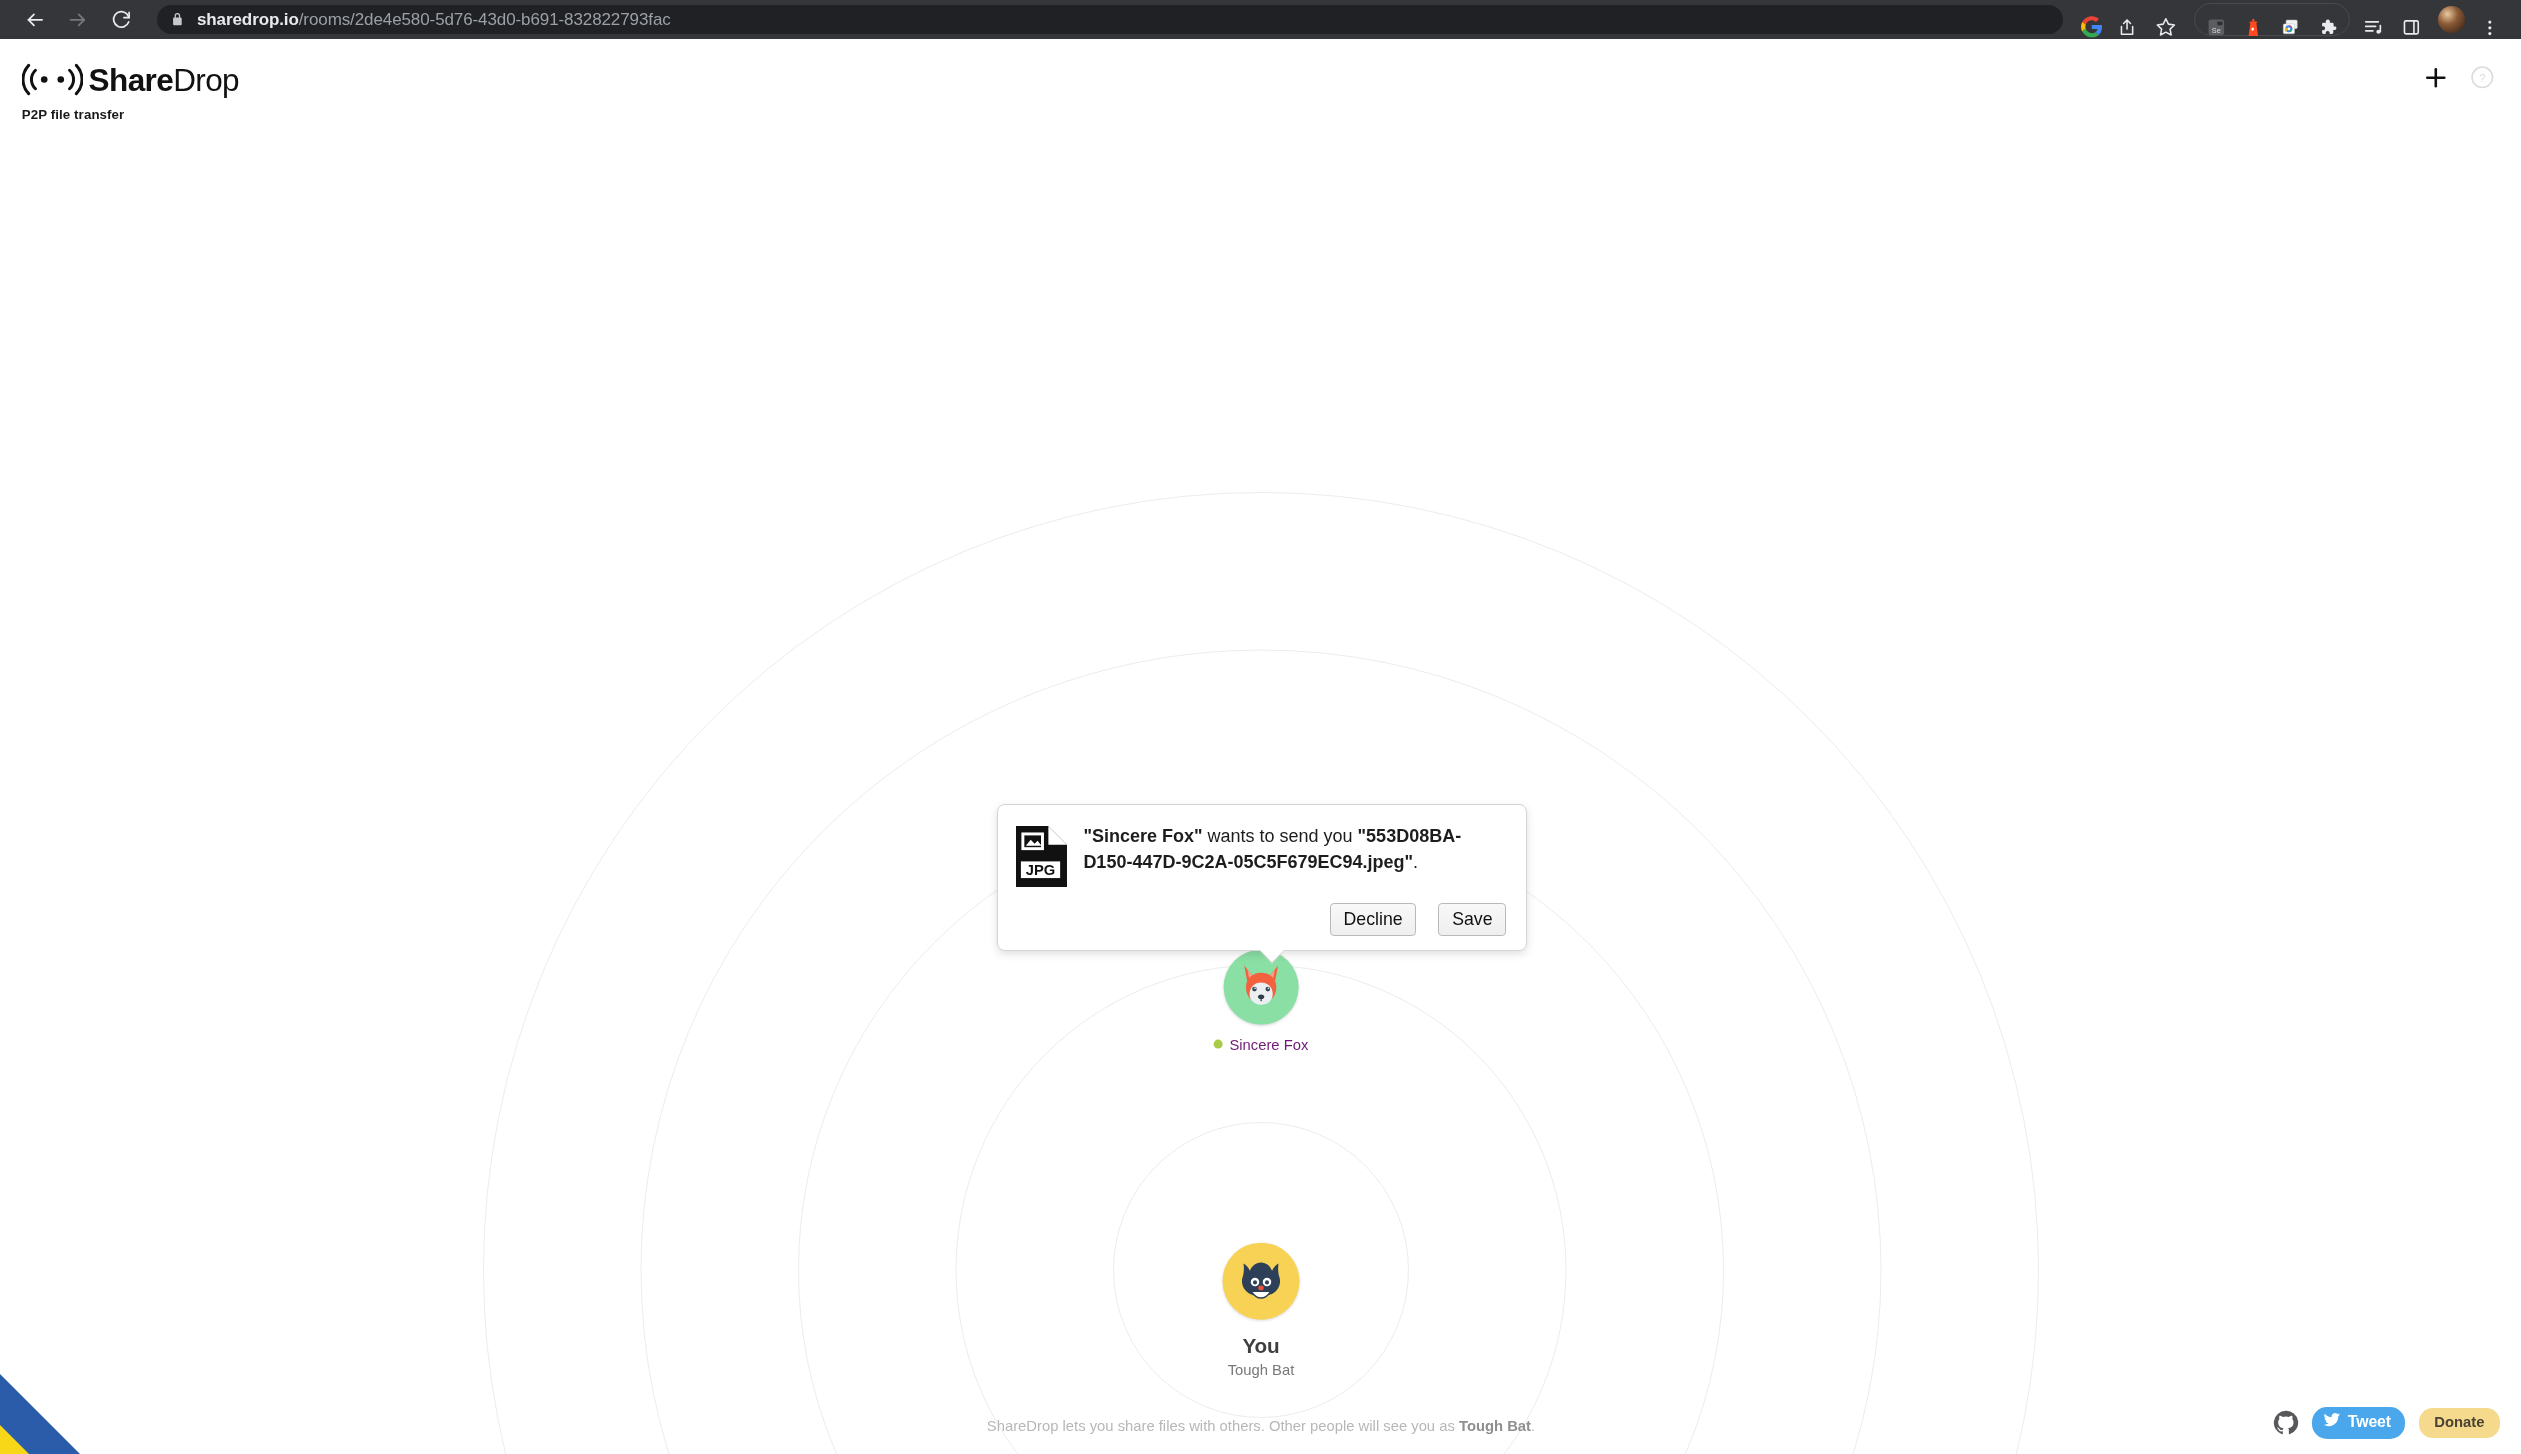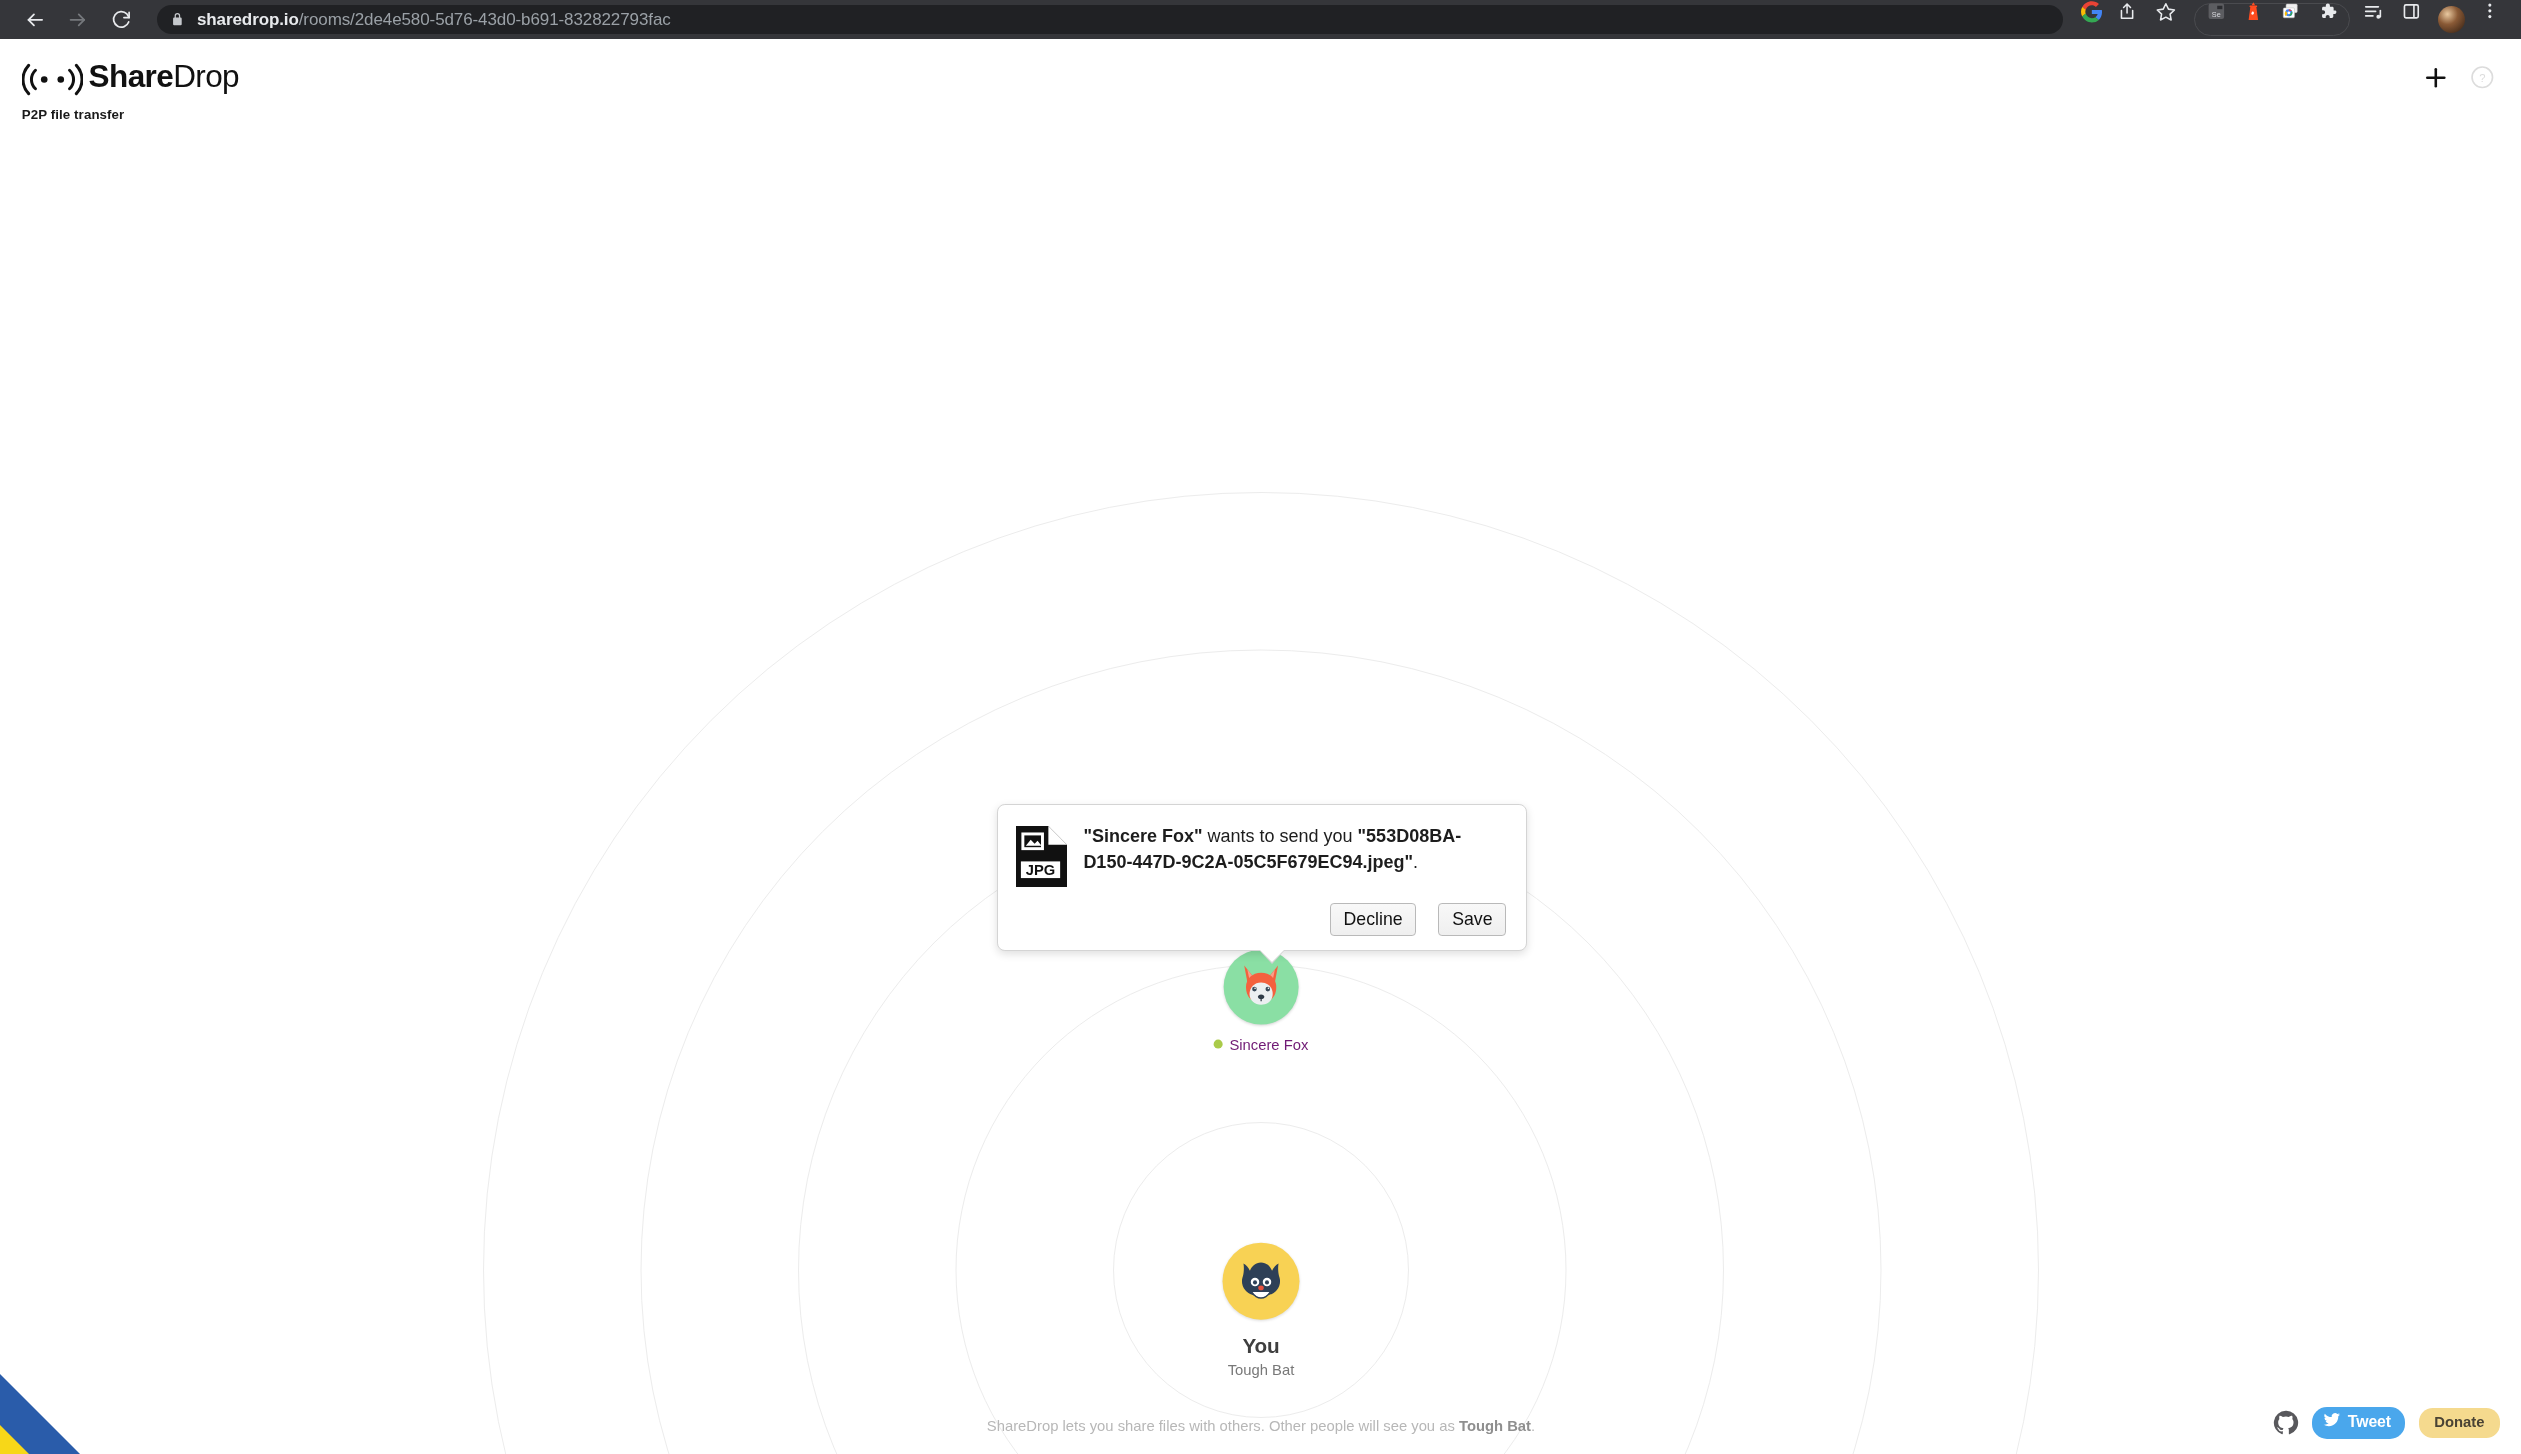--- a/index.html
+++ b/index.html
@@ -58,21 +58,21 @@
     white-space: nowrap;
     overflow: hidden;
     font-family: "Liberation Sans", sans-serif;
   }
   .url-domain { color: #e8eaed; font-weight: 700; }
   .url-path { color: #9aa0a6; }
 
   .tb-icons { display: flex; align-items: center; flex: 0 0 auto; }
   .tb-btn {
     width: 37px; height: 37px;
-    display: flex; align-items: flex-start; justify-content: center;
+    display: flex; align-items: flex-end; justify-content: center;
     cursor: pointer;
   }
   .ext-group {
     display: flex; align-items: center;
     border: 1px solid #4a4b4f;
     border-radius: 18.7px;
     padding: 0 3px;
     margin: 0 5.9px 0 9.9px;
     height: 33px;
   }
@@ -108,21 +108,21 @@
     position: absolute;
     top: 0; left: 0;
     width: 2522px; height: 89px;
     display: flex;
     align-items: flex-start;
     justify-content: space-between;
     padding: 21.7px 27.6px 0 21.7px;
     z-index: 40;
   }
   .logo-wrap { display: flex; flex-direction: column; align-items: flex-start; cursor: pointer; }
-  .logo-row { display: flex; }
+  .logo-row { display: flex; align-items: center; }
   .logo-text {
     font-size: 31.5px;
     letter-spacing: -0.6px;
     color: #111;
     line-height: 1;
     margin-left: 5.9px;
     font-family: "Liberation Sans", sans-serif;
   }
   .logo-text b { font-weight: 700; }
   .logo-text span { font-weight: 400; }

